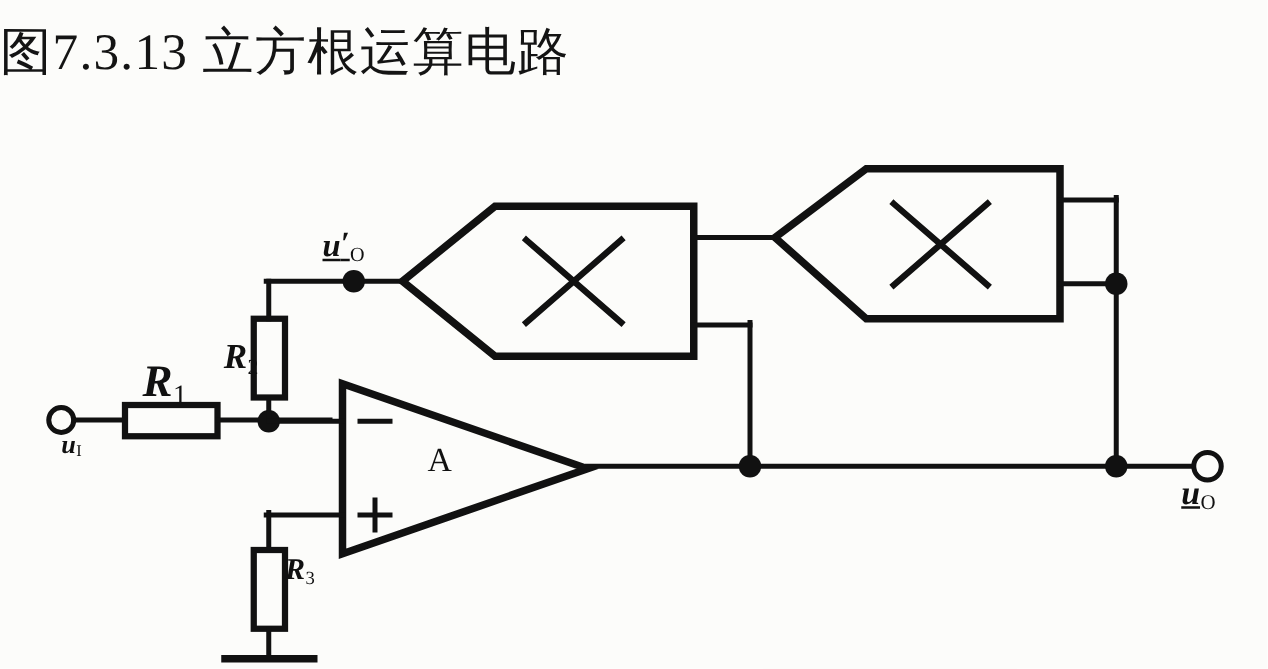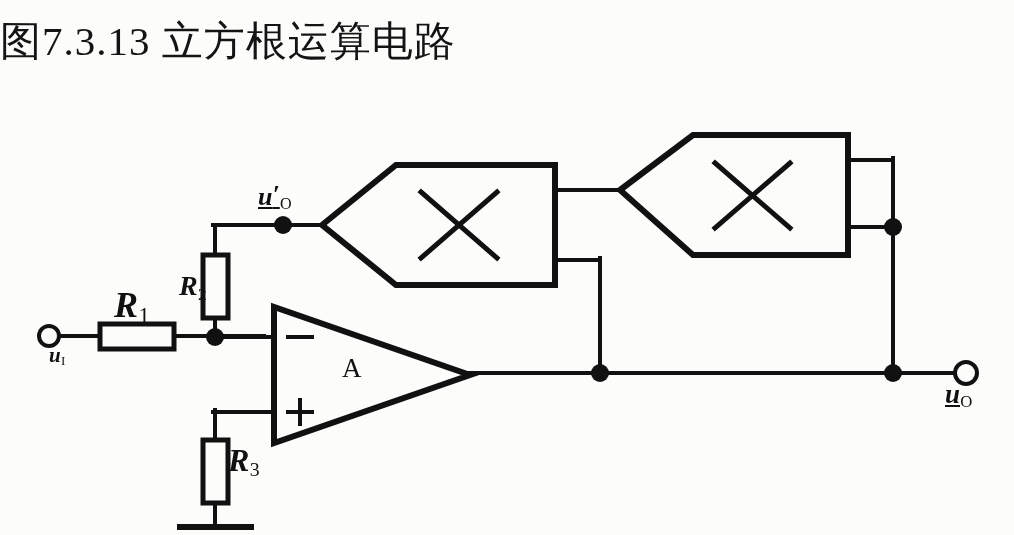--- a/index.html
+++ b/index.html
@@ -57,21 +57,21 @@
     font-style: italic;
     font-weight: 700;
     position: relative;
     top: -0.06em;
   }
   #label-uI   { left: 30px;  top: 345px; font-size: 21px; margin-left: 19px; }
   #label-uO   { left: 945px; top: 381px; font-size: 27px; text-decoration: underline; }
   #label-uOp  { left: 258px; top: 184px; font-size: 26px; text-decoration: underline; }
   #label-R1   { left: 114px; top: 287px; font-size: 36px; }
   #label-R2   { left: 179px; top: 272px; font-size: 28px; }
-  #label-R3   { left: 228px; top: 444px; font-size: 32px; }
+  #label-R3   { left: 228px; top: 444px; font-size: 24px; }
   #label-ampA { left: 342px; top: 355px; font-size: 27px; font-style: normal; font-weight: 400;}
 </style>
 </head>
 <body>
 
 <div id="page">
 
   <div id="figure-title">图7.3.13 立方根运算电路</div>
 
   <svg id="circuit-svg" width="1014" height="535" viewBox="0 0 1014 535">

